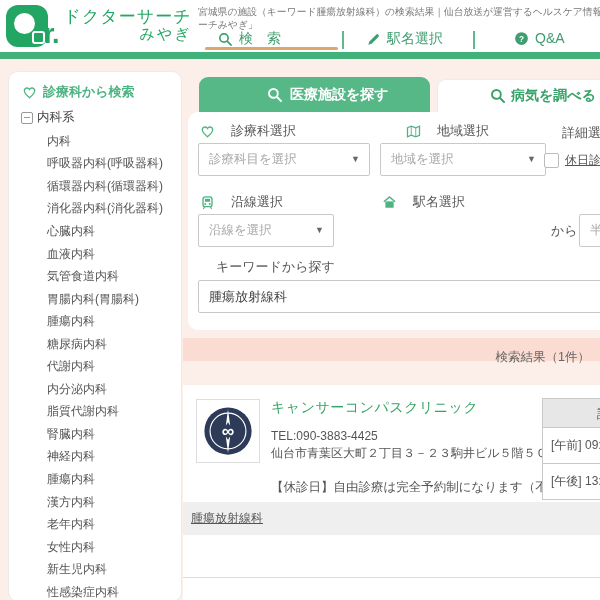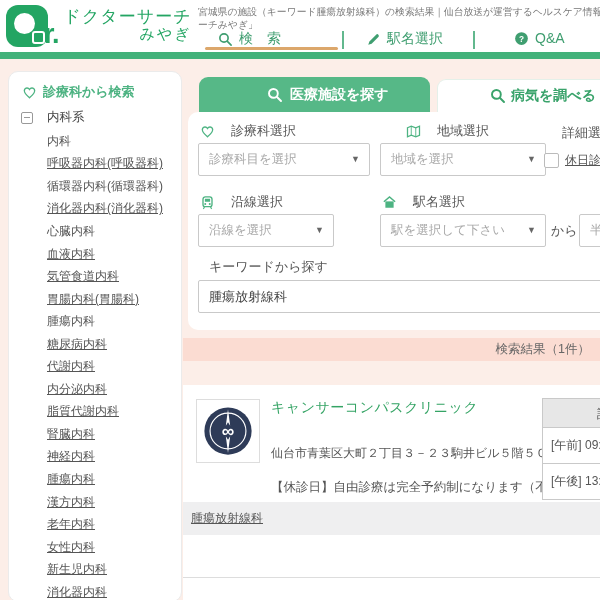--- a/index.html
+++ b/index.html
@@ -26,27 +26,27 @@
   .icon{display:inline-flex;align-items:center;justify-content:center;}
 
   .green-bar{position:absolute;left:0;top:52px;width:600px;height:7px;background:#43b17a;}
   .content-bg{position:absolute;left:0;top:59px;width:600px;height:541px;background:#fceee8;}
 
   
   .sidebar{position:absolute;left:8px;top:71px;width:172px;height:529px;background:#fff;
     border:1px solid #ebebeb;border-radius:10px;}
   .sb-title{position:absolute;left:13px;top:11px;display:flex;align-items:center;gap:6px;
     color:#4db382;font-size:13px;font-weight:bold;}
-  .sb-group{position:absolute;left:12px;top:37px;display:flex;align-items:center;gap:14px;
+  .sb-group{position:absolute;left:12px;top:37px;display:flex;align-items:center;gap:4px;
     font-size:12.5px;color:#444;cursor:pointer;}
   .minus-box{width:10px;height:10px;border:1px solid #999;border-radius:2px;position:relative;}
   .minus-box::after{content:"";position:absolute;left:2px;right:2px;top:4px;height:1px;background:#999;}
   .dept-list{position:absolute;left:0;top:58px;margin:0;padding:0 0 0 38px;list-style:none;width:130px;}
   .dept-list li{height:22.55px;display:flex;align-items:center;}
-  .dept-list a{font-size:12px;color:#555;text-decoration:underline;white-space:nowrap;cursor:pointer;}
+  .dept-list a{font-size:12px;color:#555;white-space:nowrap;cursor:pointer;}
 
   
   .tab-active{position:absolute;left:199px;top:77px;width:231px;height:35px;background:#56b887;
     border-radius:9px 9px 0 0;display:flex;align-items:center;padding-left:68px;gap:7px;box-sizing:border-box;
     color:#fff;font-size:14px;font-weight:bold;cursor:pointer;}
   .tab-pointer{position:absolute;left:303px;top:112px;width:0;height:0;
     border-left:11px solid transparent;border-right:11px solid transparent;border-top:10px solid #56b887;}
   .tab-inactive{position:absolute;left:437px;top:79px;width:228px;height:33px;background:#fff;
     border:1px solid #e4f0e9;border-bottom:none;border-radius:9px 9px 0 0;display:flex;align-items:center;
     padding-left:52px;gap:5px;box-sizing:border-box;color:#3aa36b;font-size:14px;font-weight:bold;cursor:pointer;}
@@ -56,28 +56,28 @@
   .f-label{position:absolute;display:flex;align-items:center;gap:16px;font-size:13px;color:#555;white-space:nowrap;}
   .f-label .icon{color:#4db382;}
   .select{position:absolute;height:33px;border:1px solid #c9c9c9;border-radius:2px;background:#fff;
     box-sizing:border-box;cursor:pointer;}
   .select .ph{position:absolute;left:10px;top:0;line-height:31px;font-size:12.5px;color:#a8a8a8;white-space:nowrap;}
   .select::after{content:"▼";position:absolute;right:9px;top:0;line-height:31px;font-size:9px;color:#666;}
   .chk-row{position:absolute;left:356px;top:40px;display:flex;align-items:center;gap:6px;cursor:pointer;}
   .chk-box{width:13px;height:13px;border:1px solid #bbb;border-radius:2px;background:#fff;}
   .chk-label{font-size:12px;color:#555;text-decoration:underline;white-space:nowrap;}
   .from-label{position:absolute;left:363px;top:110px;font-size:13px;color:#555;}
-  .kw-label{position:absolute;left:21px;top:146px;font-size:13px;color:#555;}
+  .kw-label{position:absolute;left:28px;top:146px;font-size:13px;color:#555;}
   .kw-input{position:absolute;left:10px;top:168px;width:460px;height:33px;border:1px solid #c9c9c9;
     border-radius:2px;box-sizing:border-box;font-size:13px;color:#444;padding:0 10px;
     font-family:"Liberation Sans","DejaVu Sans",sans-serif;}
 
   
   .result-bar{position:absolute;left:183px;top:338px;width:417px;height:23px;background:#fbdcd2;}
-  .result-bar span{position:absolute;right:10px;top:0;line-height:23px;font-size:12.5px;color:#666;}
+  .result-bar span{position:absolute;right:10px;top:8px;line-height:23px;font-size:12.5px;color:#666;}
   .result-card{position:absolute;left:183px;top:385px;width:417px;height:215px;background:#fff;}
   .clinic-logo{position:absolute;left:13px;top:14px;width:64px;height:64px;border:1px solid #ddd;
     box-sizing:border-box;display:flex;align-items:center;justify-content:center;background:#fff;}
   .clinic-name{position:absolute;left:88px;top:14px;font-size:14px;font-weight:normal;color:#35a465;
     letter-spacing:0.5px;cursor:pointer;white-space:nowrap;}
   .clinic-tel{position:absolute;left:88px;top:44px;font-size:12px;color:#555;}
   .clinic-addr{position:absolute;left:88px;top:60px;font-size:12px;color:#555;white-space:nowrap;}
   .clinic-note{position:absolute;left:88px;top:94px;font-size:12.5px;color:#555;white-space:nowrap;}
   .sched{position:absolute;left:359px;top:13px;width:160px;}
   .sched-h{height:30px;background:#e7e7e7;border:1px solid #c9c9c9;box-sizing:border-box;
@@ -211,21 +211,21 @@
         <li>
           <a>老年内科</a>
         </li>
         <li>
           <a>女性内科</a>
         </li>
         <li>
           <a>新生児内科</a>
         </li>
         <li>
-          <a>消化器内科</a>
+          <a>性感染症内科</a>
         </li>
       </ul>
   </div>
 
   <div class="tab-active">
     <span class="icon">
       <svg width="16" height="16" viewBox="0 0 20 20">
           <circle cx="8" cy="8" r="5.5" fill="none" stroke="#ffffff" stroke-width="2.4"></circle>
           <line x1="12.5" y1="12.5" x2="17.5" y2="17.5" stroke="#ffffff" stroke-width="2.4" stroke-linecap="round"></line>
         </svg>
@@ -295,23 +295,20 @@
         <svg width="15" height="15" viewBox="0 0 20 20">
             <path d="M2.5 9 L10 2.5 L17.5 9" fill="none" stroke="#4db382" stroke-width="2"></path>
             <path d="M4.5 8.5 V17 H15.5 V8.5 Z" fill="#4db382"></path>
           </svg>
       </span>
       <span>駅名選択</span>
     </div>
 
     <div class="select" style="left:10px;top:102px;width:136px;">
       <span class="ph">沿線を選択</span>
-    </div>
-    <div class="select" style="left:192px;top:102px;width:166px;">
-      <span class="ph">駅を選択して下さい</span>
     </div>
     <div class="from-label">から</div>
     <div class="select" style="left:391px;top:102px;width:100px;">
       <span class="ph">半径</span>
     </div>
 
     <div class="kw-label">キーワードから探す</div>
     <input class="kw-input" type="text" value="腫瘍放射線科" style="">
   </div>
 
@@ -323,20 +320,21 @@
     <div class="clinic-logo">
       <svg width="56" height="56" viewBox="0 0 64 64">
         <circle cx="32" cy="32" r="27" fill="#2e3b58"></circle>
         <circle cx="32" cy="32" r="20.5" fill="none" stroke="#ffffff" stroke-width="1.3"></circle>
         <polygon points="32,7 34.5,26 32,22 29.5,26" fill="#ffffff"></polygon>
         <polygon points="32,57 34.5,38 32,42 29.5,38" fill="#ffffff"></polygon>
         <text x="32" y="39" text-anchor="middle" font-size="20" font-weight="bold" fill="#ffffff">∞</text>
       </svg>
     </div>
     <a class="clinic-name">キャンサーコンパスクリニック</a>
+    <div class="clinic-tel">TEL:090-3883-4425</div>
     <div class="clinic-addr">仙台市青葉区大町２丁目３－２３駒井ビル５階５０１号</div>
     <div class="clinic-note">【休診日】自由診療は完全予約制になります（不定休）</div>
     <div class="sched">
       <div class="sched-h">診療時間</div>
       <div class="sched-r">[午前] 09:00</div>
       <div class="sched-r">[午後] 13:00</div>
     </div>
     <div class="tag-strip">
       <a>腫瘍放射線科</a>
     </div>

